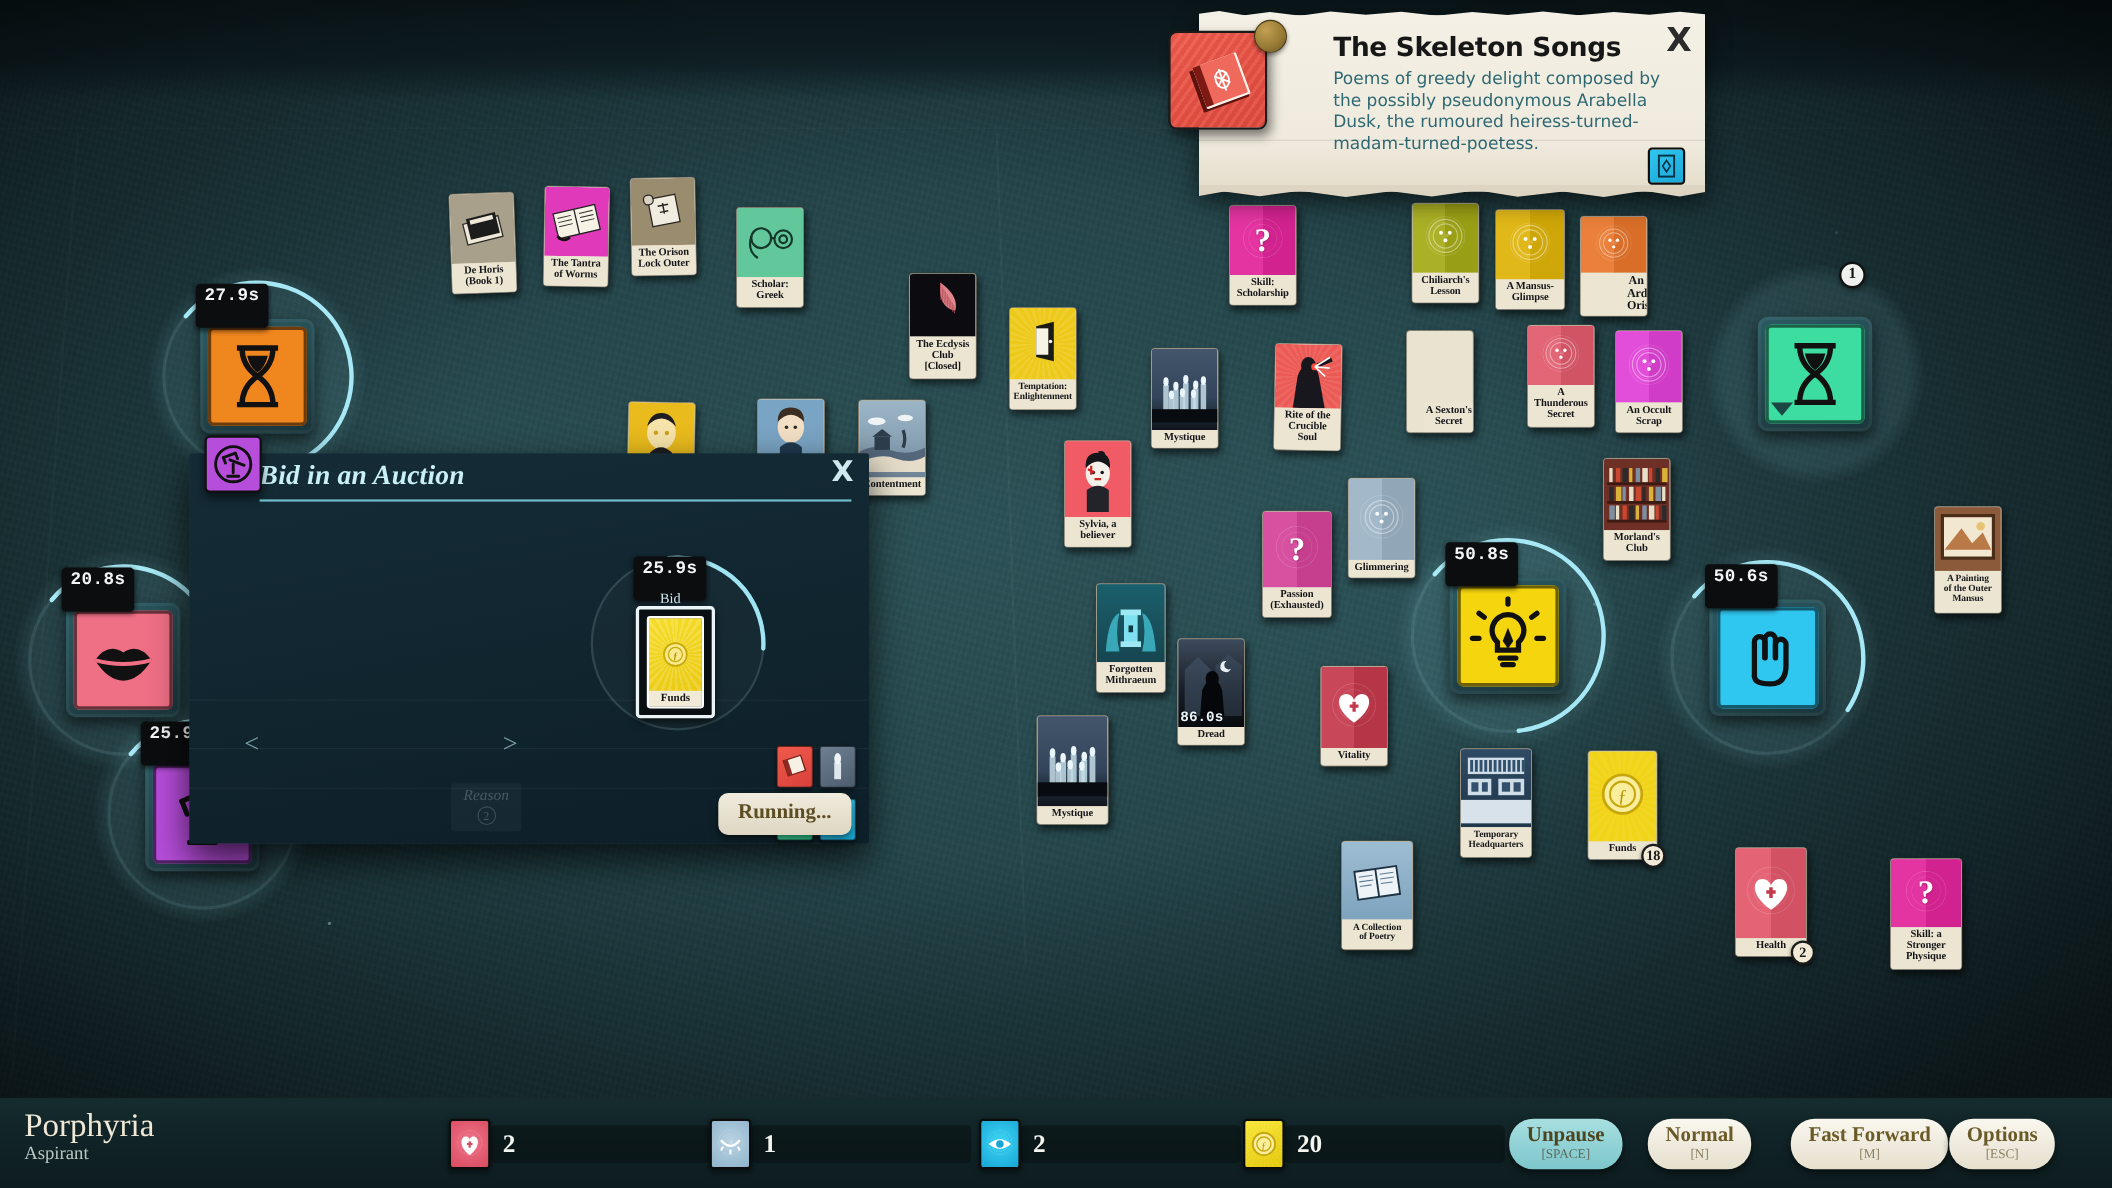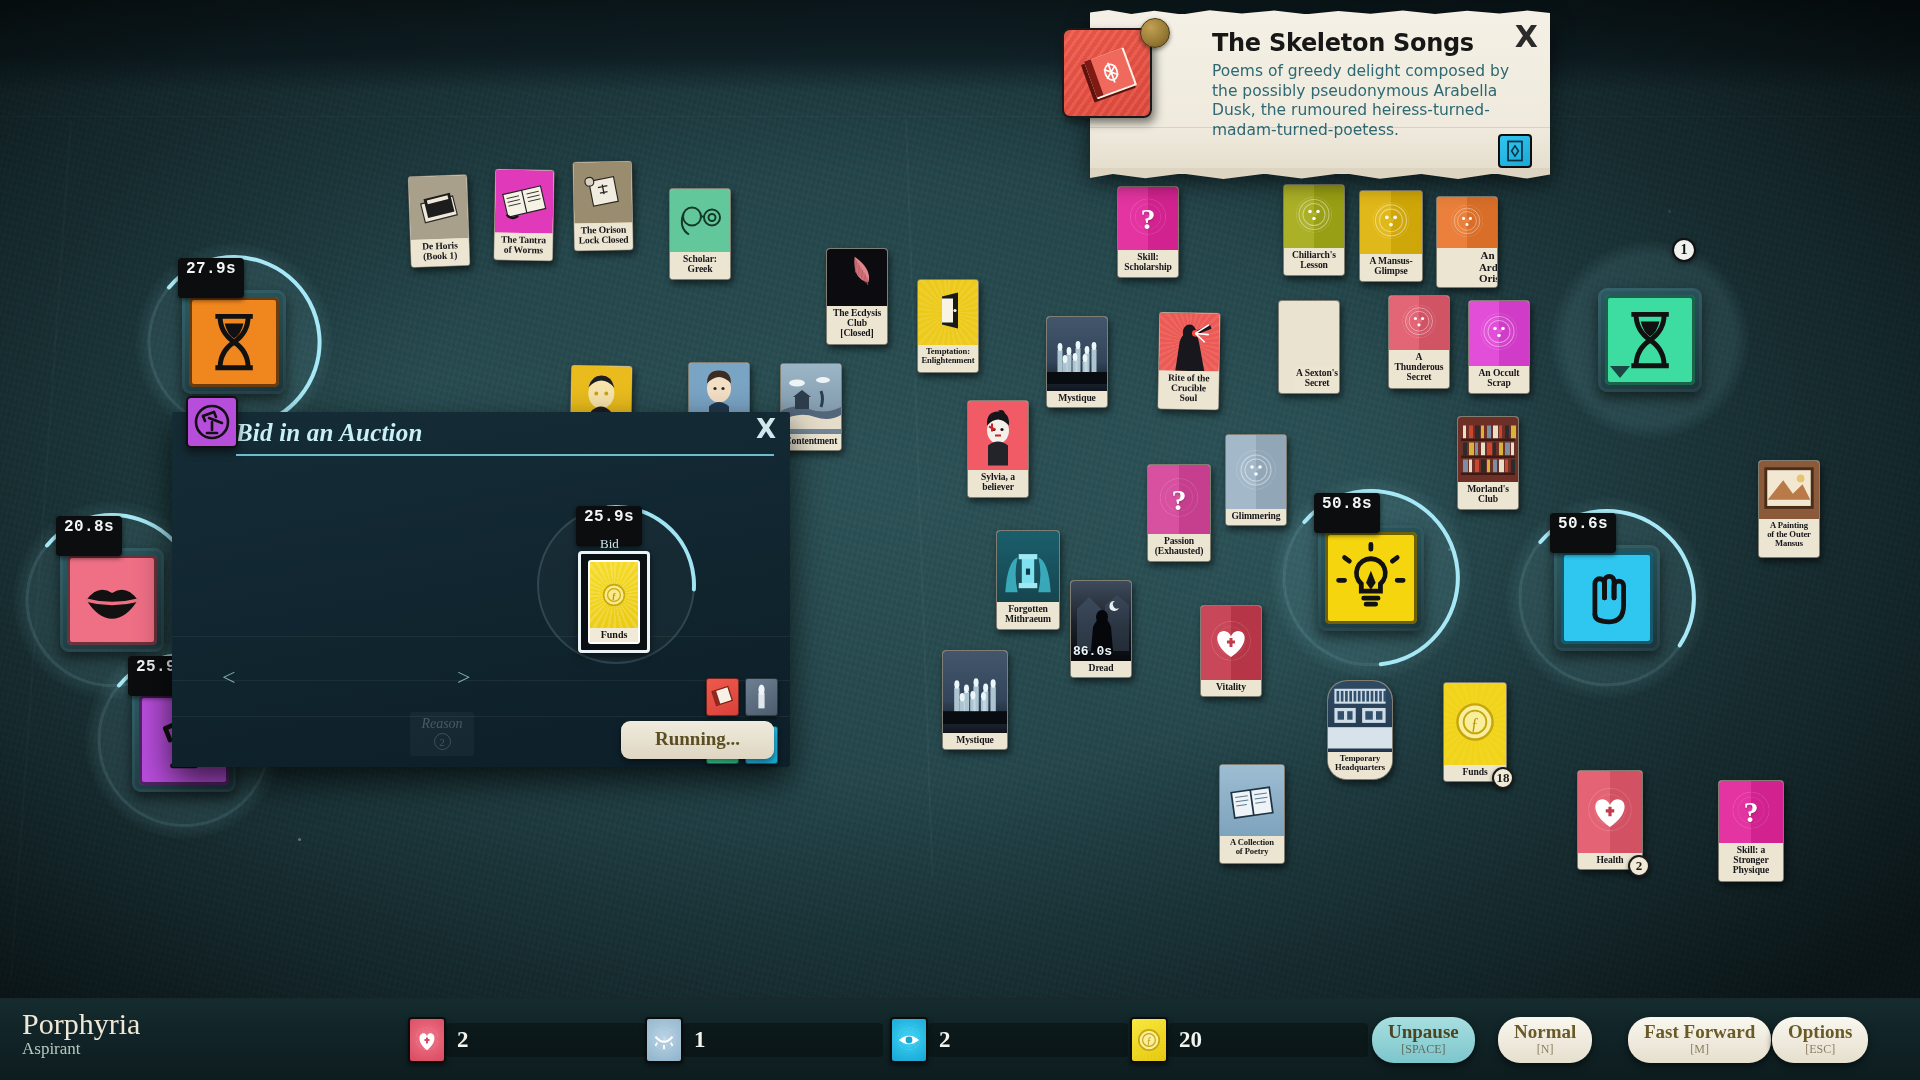--- a/index.html
+++ b/index.html
@@ -303,21 +303,21 @@
   #situation .outslot {
     width: 33px; height: 38px; border-radius: 3px;
     border: 1px solid rgba(0,0,0,.5);
     overflow:hidden; position:relative;
     box-shadow: 0 2px 4px rgba(0,0,0,.5);
   }
   #situation .runbtn {
     position: absolute; right: 16px; bottom: 8px;
     background: linear-gradient(180deg,#f0ebdd,#ded6c2);
     border-radius: 9px;
-    padding: 7px 34px 9px;
+    padding: 7px 18px 9px;
     font-family: "Liberation Serif", serif;
     font-size: 19px; font-weight: 700; color: #5c4d22;
     box-shadow: 0 3px 7px rgba(0,0,0,.5);
     cursor: pointer;
   }
   #situation .hr {
     position:absolute; left:0; right:0; height:1px; background:rgba(255,255,255,.055);
   }
 
   
@@ -543,21 +543,21 @@
           <svg viewBox="0 0 60 60" style="position:absolute;inset:0;width:100%;height:100%">
             <g transform="rotate(-10 30 30)">
               <rect x="18" y="16" width="26" height="26" fill="#f1ece0" stroke="#2a2520" stroke-width="1.2"></rect>
               <rect x="14" y="12" width="9" height="9" rx="4" fill="#d9d2c2" stroke="#2a2520" stroke-width="1.2"></rect>
               <path d="M26 24 h10 M31 22 v10 M27 30 h8" stroke="#2a2520" stroke-width="1.4"></path>
             </g>
           </svg>
         </div>
         <div class="lbl" style="font-size:9.6px;min-height:27px;">
           <div>The Orison</div>
-          <div>Lock Closed</div>
+          <div>Lock Outer</div>
         </div>
       </div>
     </div>
     <div class="cardwrap" style="left: 669px; top: 188px; transform: rotate(0deg);">
       <div class="card" style="position:relative;width:62px;height:92px;">
         <div class="art">
           <div style="position:absolute;inset:0;background:#62c79a;"></div>
           <svg viewBox="0 0 60 60" style="position:absolute;inset:0;width:100%;height:100%">
             <g fill="none" stroke="#16382b" stroke-width="2">
               <circle cx="22" cy="26" r="9"></circle>
@@ -1118,21 +1118,21 @@
             </g>
             <rect x="0" y="48" width="60" height="12" fill="#080b10"></rect>
           </svg>
         </div>
         <div class="lbl" style="font-size:9.6px;min-height:16px;">
           <div>Mystique</div>
         </div>
       </div>
     </div>
     <div class="cardwrap" style="left: 1327px; top: 680px; transform: rotate(0deg);">
-      <div class="card" style="position:relative;width:66px;height:100px;border-radius:20px;">
+      <div class="card" style="position:relative;width:66px;height:100px;">
         <div class="art">
           <div style="position:absolute;inset:0;background:linear-gradient(180deg,#2f4a63,#20364a);"></div>
           <svg viewBox="0 0 60 60" style="position:absolute;inset:0;width:100%;height:100%">
             <rect x="6" y="4" width="48" height="14" fill="#cfdde8"></rect>
             <g fill="#32506c">
               <rect x="8" y="6" width="2.5" height="10"></rect>
               <rect x="12" y="6" width="2.5" height="10"></rect>
               <rect x="16" y="6" width="2.5" height="10"></rect>
               <rect x="20" y="6" width="2.5" height="10"></rect>
               <rect x="24" y="6" width="2.5" height="10"></rect>

